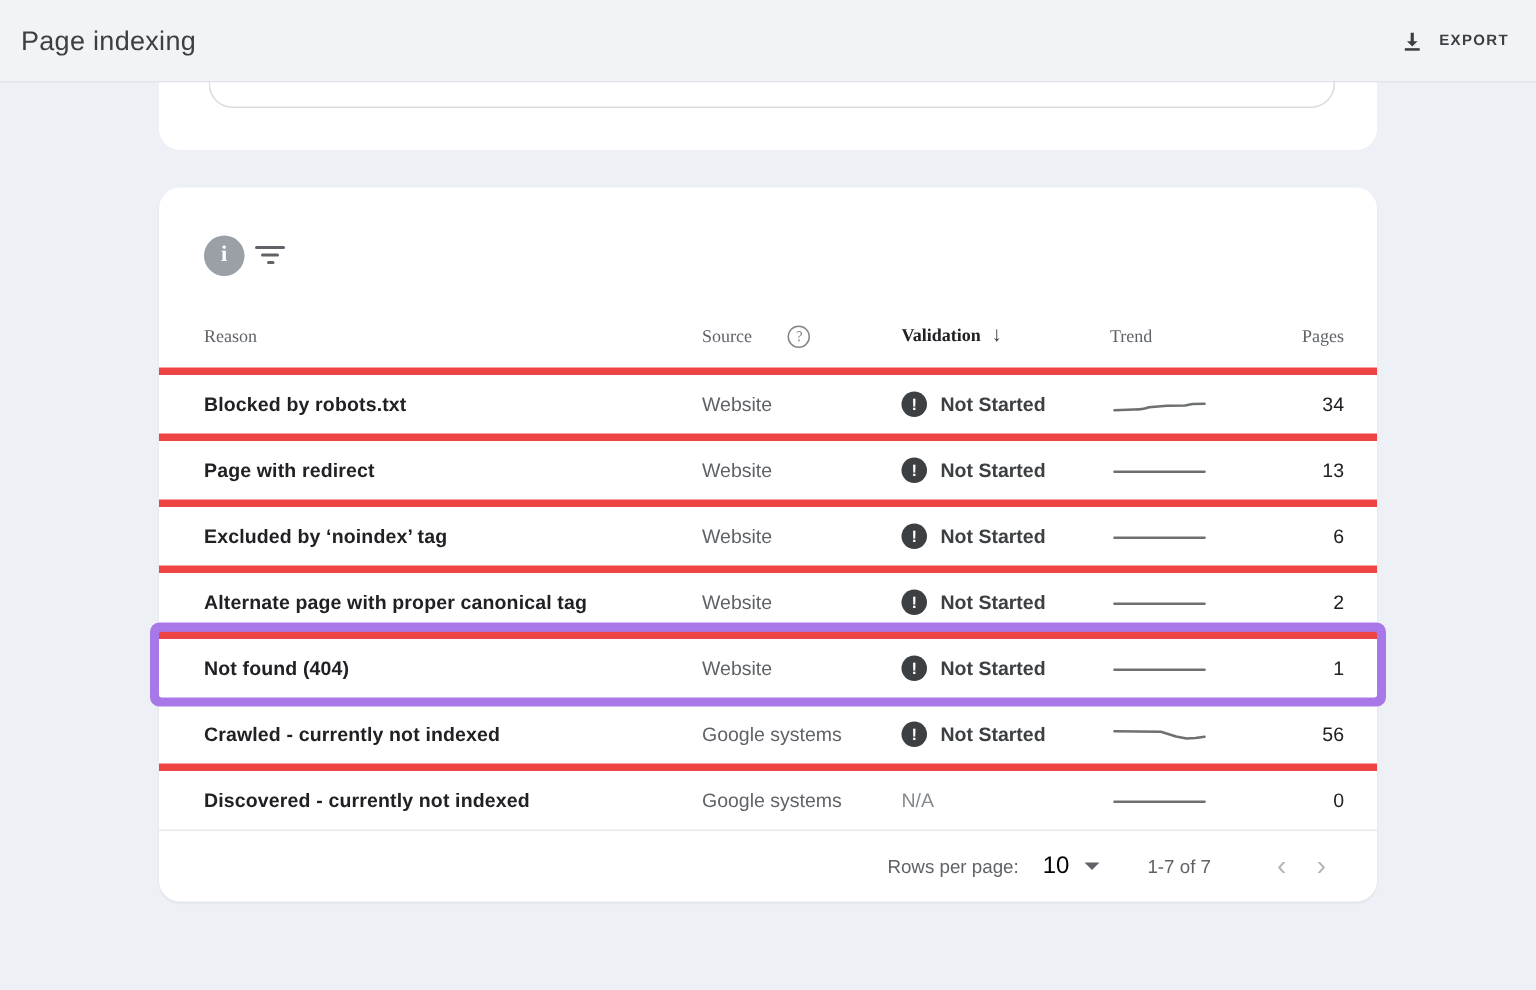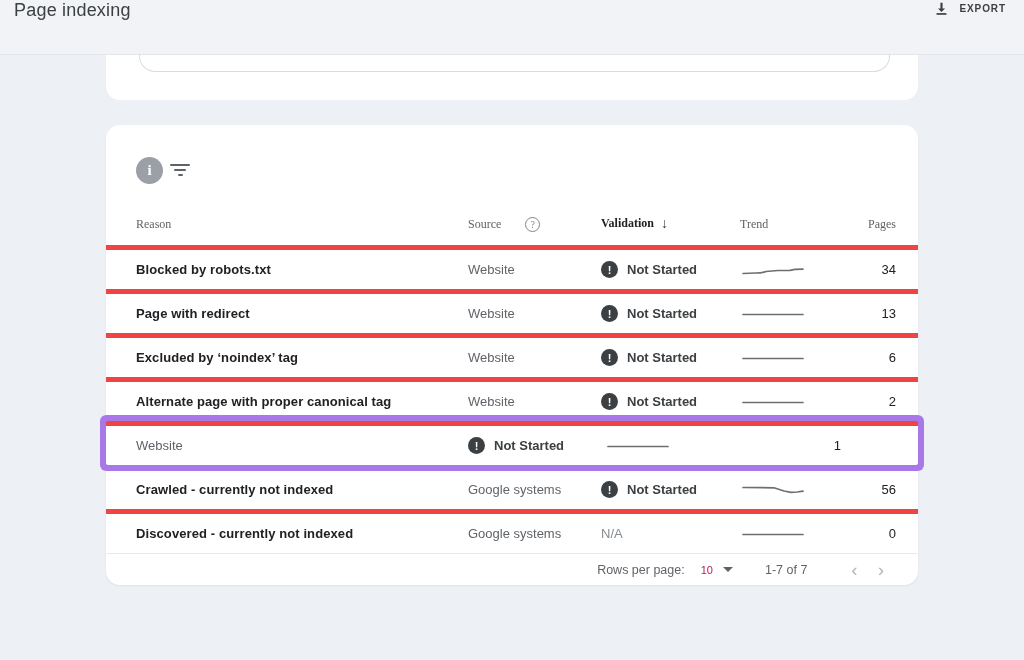--- a/index.html
+++ b/index.html
@@ -9,21 +9,21 @@
     background:#edf1f6;
     overflow:hidden;
     color:#202124;
   }
 
   
   .topbar {
     height:55px;
     background:#f1f3f6;
     border-bottom:1px solid #e2e5e9;
-    display:flex; align-items:flex-start; justify-content:space-between;
+    display:flex; align-items:center; justify-content:space-between;
     padding:0 18px 0 14px;
   }
   .page-title { font-size:18px; color:#3c4043; letter-spacing:.2px; }
   .export-btn {
     display:flex; align-items:center; gap:9px;
     background:none; border:none; cursor:pointer;
     color:#3c4043; font-family:inherit;
     font-size:10px; font-weight:700; letter-spacing:.9px;
   }
   .export-btn svg { display:block; }
@@ -104,26 +104,26 @@
   }
   .trow.na .cell-validation { color:#868b90; font-weight:400; }
   .cell-pages { text-align:right; color:#202124; }
   .spark { display:block; }
   .spark path { stroke:#6d7073; stroke-width:1.7; fill:none; stroke-linecap:round; stroke-linejoin:round; }
 
   .trow.highlighted { box-shadow:0 0 0 6px #a978e8; border-radius:2px; z-index:2; background:#fff; }
 
   
   .card-footer {
-    height:32px; border-top:1px solid #e8eaed;
+    height:48px; border-top:1px solid #e8eaed;
     display:flex; align-items:center; justify-content:flex-end;
     padding-right:24px; font-size:12.5px; color:#5f6368;
   }
   .rpp-label { margin-right:16px; }
-  .rpp-select { display:flex; align-items:center; gap:10px; cursor:pointer; color:#be185d; font-size:11px; }
+  .rpp-select { display:flex; align-items:center; gap:10px; cursor:pointer; color:#000000; font-size:16px; }
   .dd-arrow {
     width:0; height:0; border-left:5px solid transparent; border-right:5px solid transparent;
     border-top:5px solid #5f6368;
   }
   .range-label { margin:0 34px 0 32px; }
   .pager-btn {
     background:none; border:none; cursor:pointer;
     color:#b2b6bb; font-size:19px; line-height:1;
     padding:4px 10px; font-family:inherit;
   }
@@ -229,20 +229,21 @@
       </div>
     <div class="col-trend">
         <svg class="spark" width="66" height="16">
           <path d="M3 8.5 L63 8.5"></path>
         </svg>
       </div>
     <div class="cell-pages">2</div>
   </div>
 
   <div class="trow highlighted">
+    <div class="cell-reason">Not found (404)</div>
     <div class="cell-source">Website</div>
     <div class="cell-validation">
         <span class="val-icon">!</span>
         <span class="val-text">Not Started</span>
       </div>
     <div class="col-trend">
         <svg class="spark" width="66" height="16">
           <path d="M3 8.5 L63 8.5"></path>
         </svg>
       </div>

